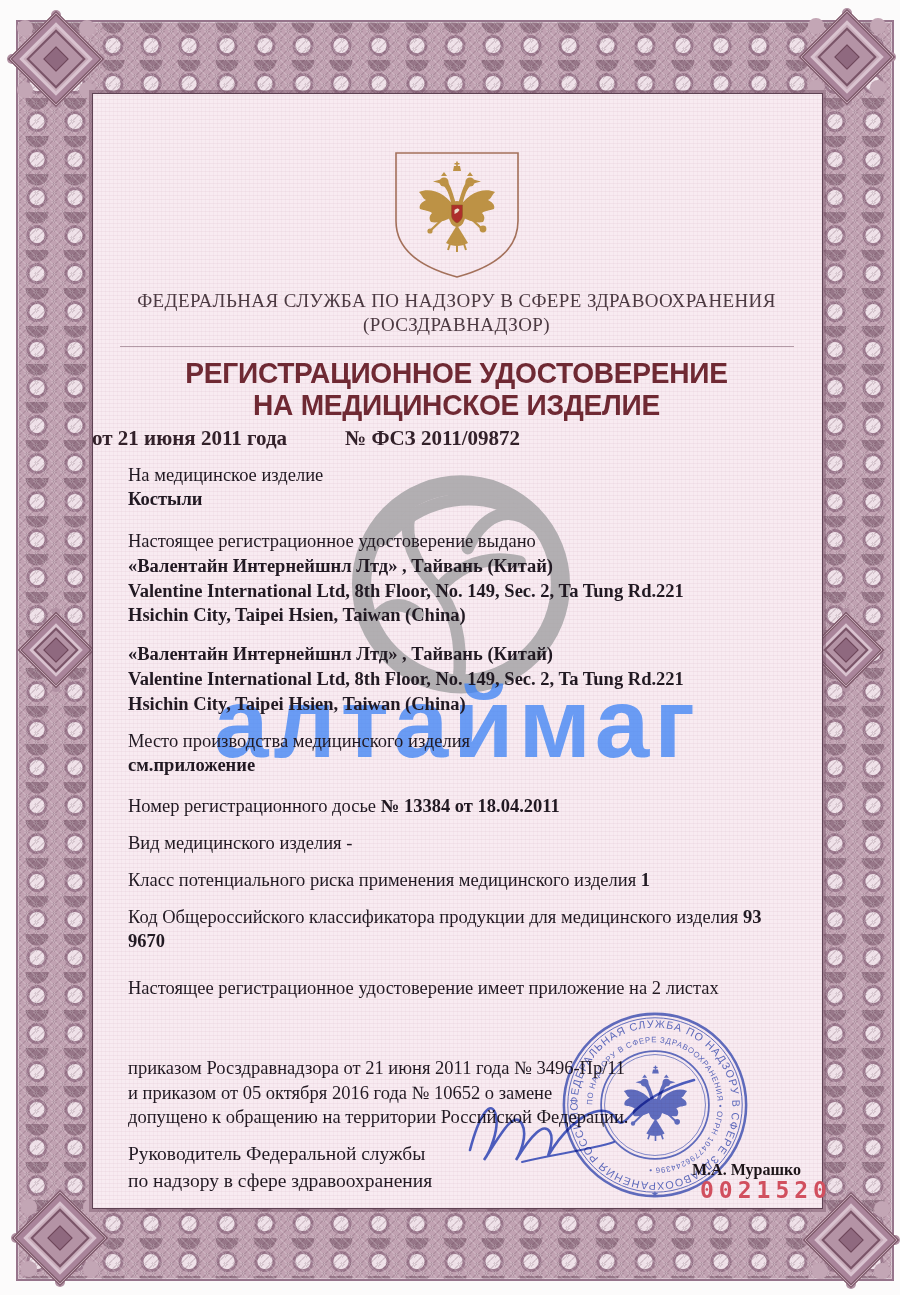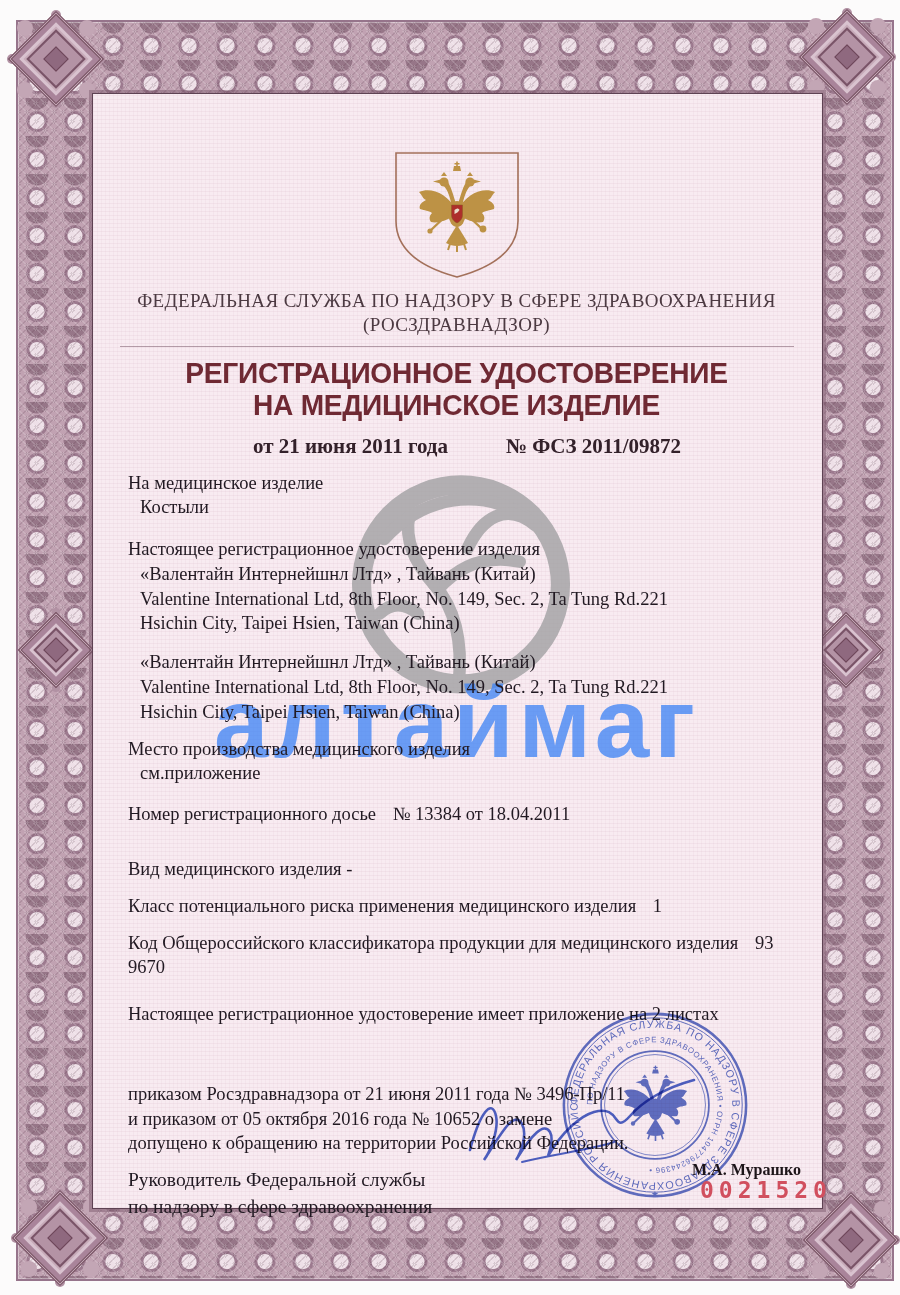--- a/index.html
+++ b/index.html
@@ -44,29 +44,29 @@
     font-weight:700;font-size:98px;line-height:1;letter-spacing:5px;color:#3b82f6;opacity:.75;}
   .wm-tagline{position:absolute;left:268px;top:797px;font-family:"Liberation Sans",sans-serif;
     font-size:38px;letter-spacing:2px;color:#9b9b9d;opacity:.8;}
   
   .content{position:absolute;left:92px;top:93px;width:729px;height:918px;color:#211922;}
   .emblem{display:block;margin:52px auto 0;}
   .agency{margin-top:6px;text-align:center;font-size:19px;line-height:1.28;color:#4c3a42;letter-spacing:.4px;}
   .rule{height:1px;background:rgba(122,90,106,.55);width:674px;margin:8px auto 0;}
   .title{margin-top:10px;text-align:center;font-family:"Liberation Sans",sans-serif;font-weight:700;
     font-size:29px;line-height:1.12;color:#6f2933;letter-spacing:-.3px;transform:scaleX(.97);}
-  .dateline{margin-top:12px;display:flex;justify-content:center;gap:58px;
-    font-weight:700;font-size:21px;color:#33212a;padding-left:21px;}
+  .dateline{margin-top:4px;display:flex;justify-content:flex-start;gap:58px;
+    font-weight:700;font-size:21px;color:#33212a;}
   .body{margin:0 30px 0 36px;font-size:18.5px;line-height:1.34;}
   .para{margin-top:17px;}
   .para.first{margin-top:12px;}
   .para.p5{margin-top:16px;}
   .para.gap{margin-top:55px;}
   .para.signer{margin-top:10px;font-weight:400;font-size:19.5px;line-height:1.4;}
-  .b{font-weight:400;margin-left:12px;}
+  .b{font-weight:700;}
   
   .stamp{position:absolute;left:557px;top:1007px;width:196px;height:196px;
     mix-blend-mode:multiply;opacity:.88;}
   .sig{position:absolute;left:462px;top:1072px;width:240px;height:110px;
     mix-blend-mode:multiply;opacity:.9;}
   .signer-name{position:absolute;left:692px;top:1128px;font-weight:700;font-size:16px;color:#1c1418;margin-top:33px;}
   .serial{position:absolute;left:700px;top:1168px;font-family:"DejaVu Sans Mono",monospace;
     font-weight:700;font-size:23px;letter-spacing:5px;color:#d14f5e;margin-top:9px;}
 </style>
 </head>
@@ -182,42 +182,42 @@
       <span>№  ФСЗ 2011/09872</span>
     </div>
 
     <div class="body">
       <div class="para first">
         <div>На медицинское изделие</div>
         <div class="b">Костыли</div>
       </div>
 
       <div class="para">
-        <div>Настоящее регистрационное удостоверение изделия</div>
+        <div>Настоящее регистрационное удостоверение выдано</div>
         <div class="b">«Валентайн Интернейшнл Лтд» , Тайвань (Китай)</div>
         <div class="b">Valentine International Ltd, 8th Floor, No. 149, Sec. 2, Ta Tung Rd.221</div>
         <div class="b">Hsichin City, Taipei Hsien, Taiwan (China)</div>
       </div>
 
       <div class="para" style="margin-top:14px">
         <div class="b">«Валентайн Интернейшнл Лтд» , Тайвань (Китай)</div>
         <div class="b">Valentine International Ltd, 8th Floor, No. 149, Sec. 2, Ta Tung Rd.221</div>
         <div class="b">Hsichin City, Taipei Hsien, Taiwan (China)</div>
       </div>
 
       <div class="para" style="margin-top:12px">
         <div>Место производства медицинского изделия</div>
         <div class="b">см.приложение</div>
       </div>
 
       <div class="para p5">
         <span>Номер регистрационного досье </span><span class="b">№ 13384 от 18.04.2011</span>
       </div>
 
-      <div class="para" style="margin-top:30px">Вид медицинского изделия -</div>
+      <div class="para" style="margin-top:12px">Вид медицинского изделия -</div>
 
       <div class="para" style="margin-top:12px">
         <span>Класс потенциального риска применения медицинского изделия </span><span class="b">1</span>
       </div>
 
       <div class="para" style="margin-top:12px">
         <span>Код Общероссийского классификатора продукции для медицинского изделия </span><span class="b">93 9670</span>
       </div>
 
       <div class="para" style="margin-top:22px">Настоящее регистрационное удостоверение имеет приложение на 2 листах</div>

